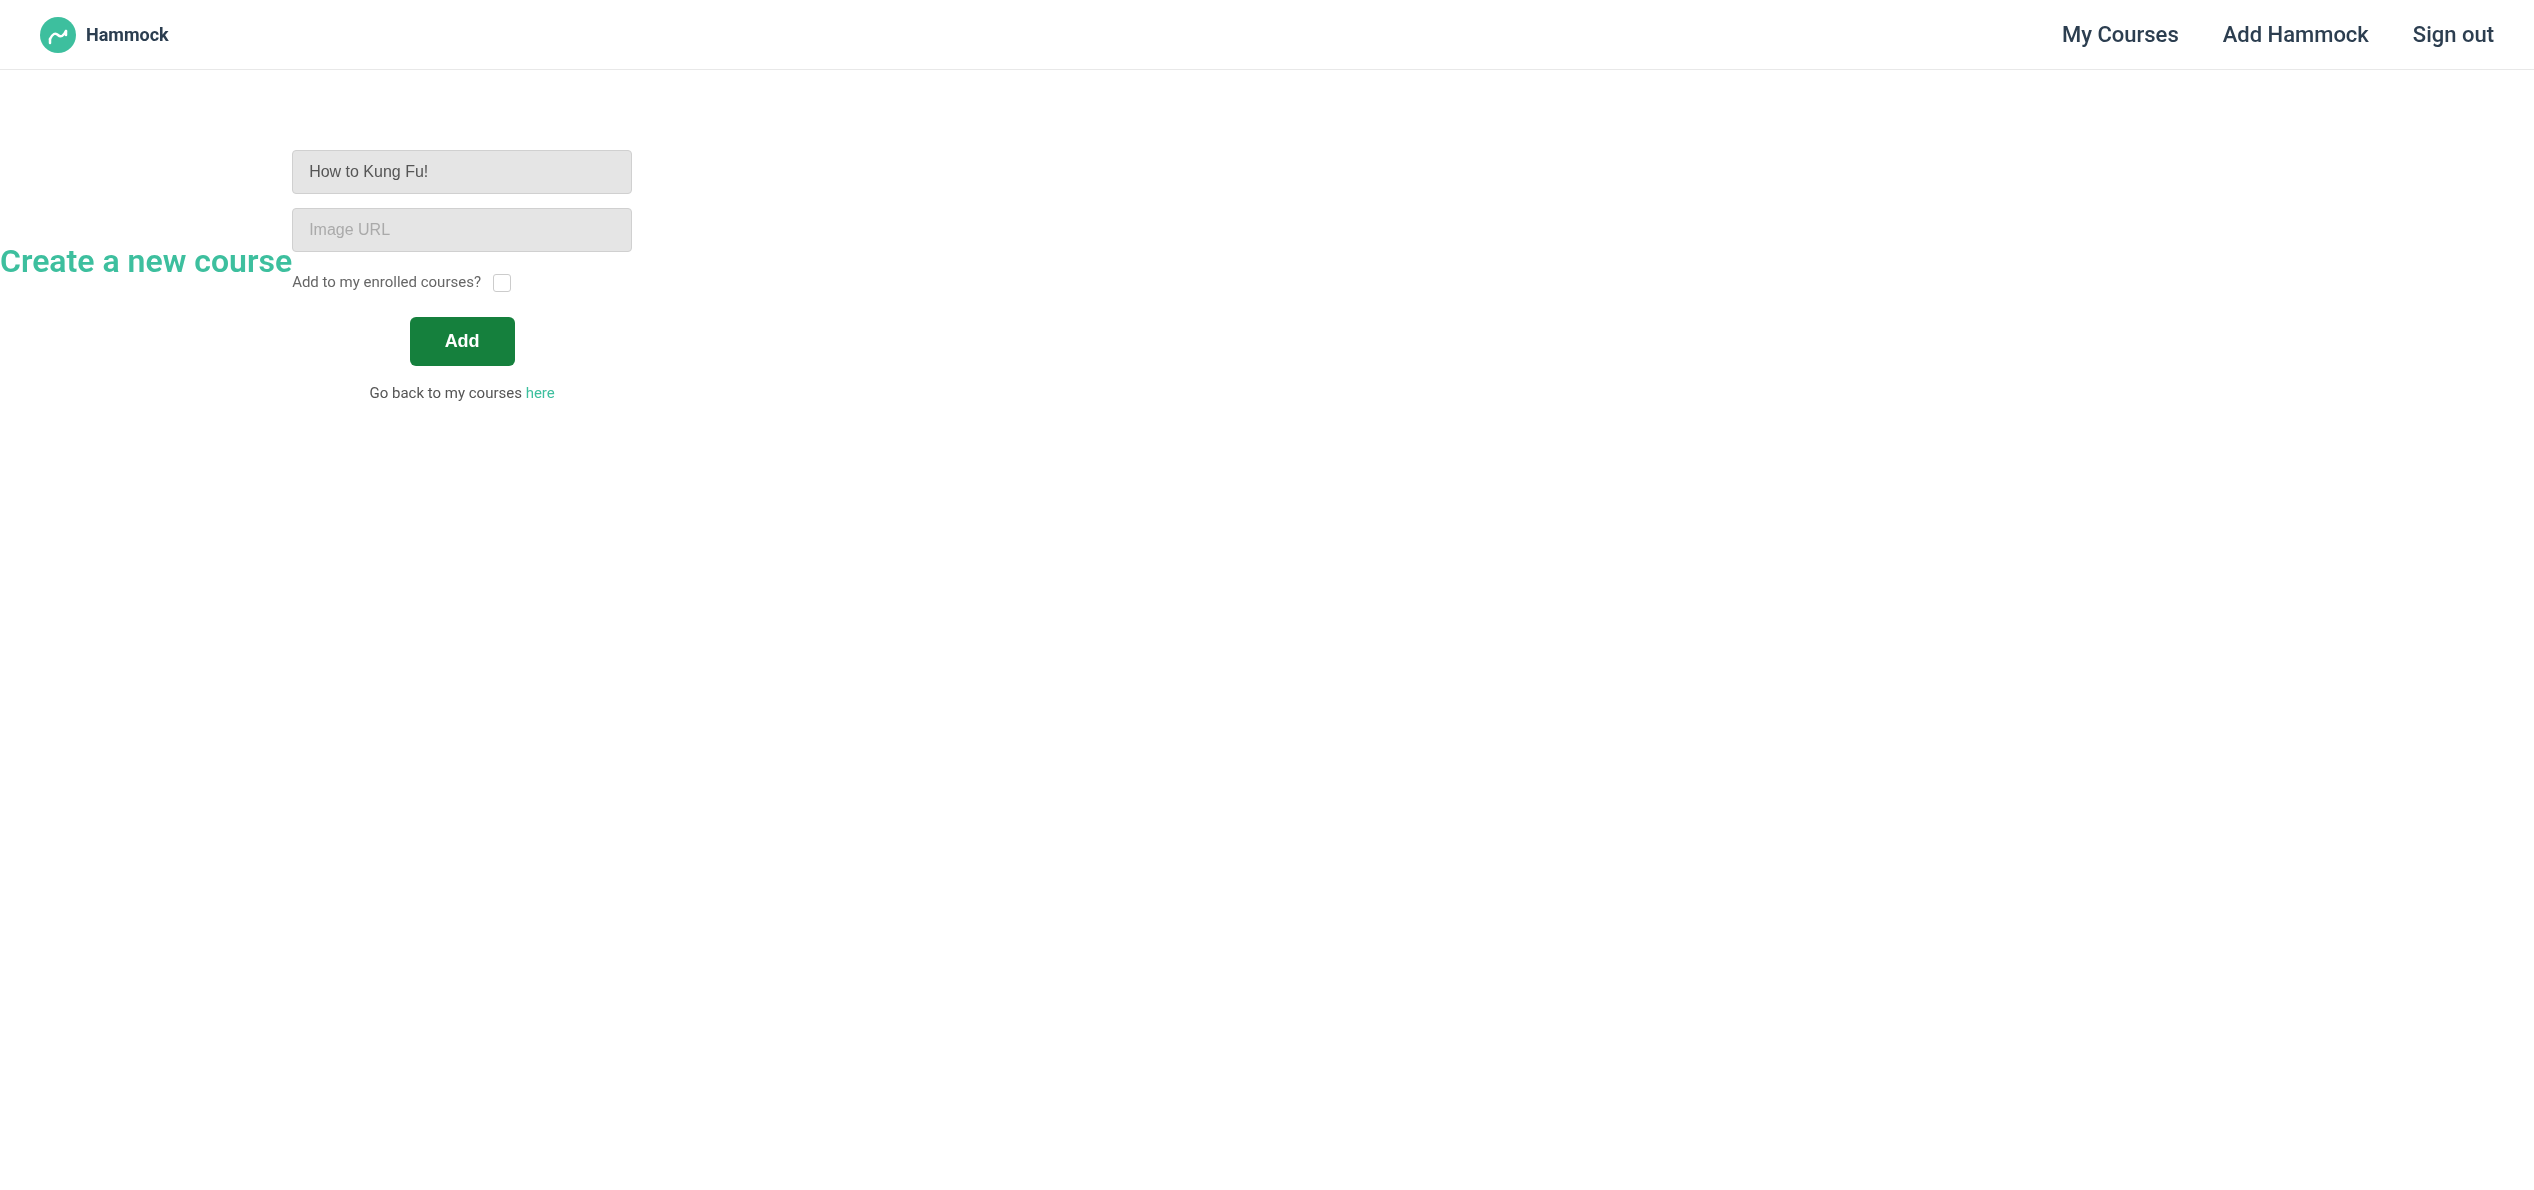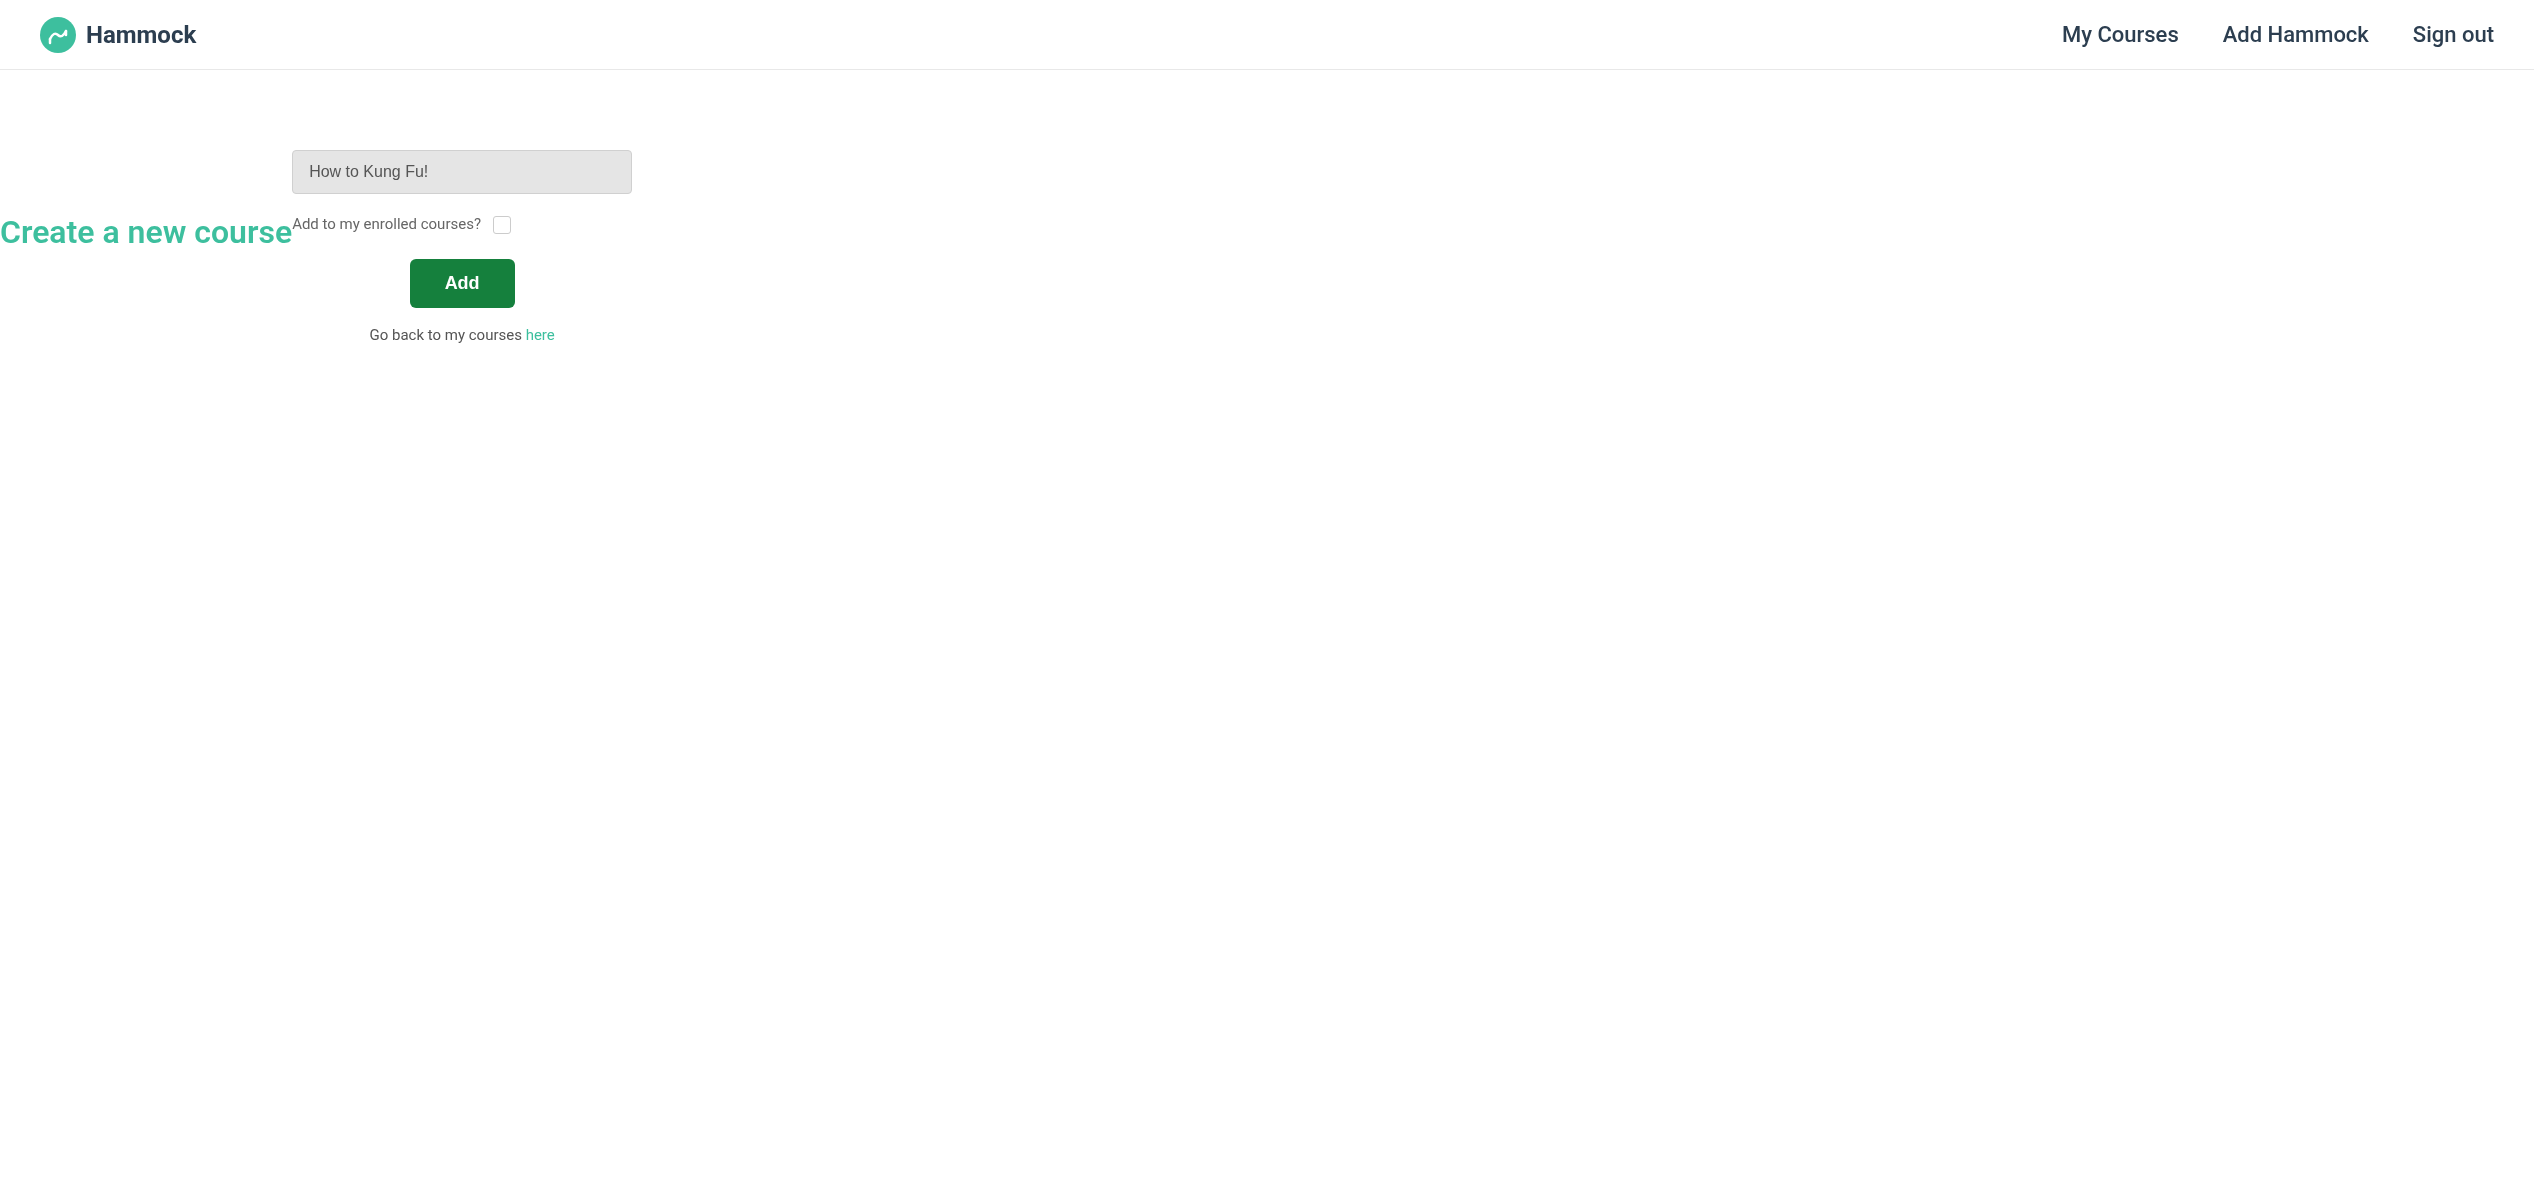--- a/index.html
+++ b/index.html
@@ -32,21 +32,21 @@
       gap: 10px;
       text-decoration: none;
     }
 
     .brand-logo {
       width: 36px;
       height: 36px;
     }
 
     .brand-name {
-      font-size: 24px;
+      font-size: 18px;
       font-weight: 700;
       color: #2c3e50;
     }
 
     .navbar-links {
       display: flex;
       align-items: center;
       gap: 44px;
     }
 
@@ -176,20 +176,21 @@
 </nav>
 
 <main class="main-content">
   <h1 class="page-title">Create a new course</h1>
 
   <div class="form-container">
 
     <input class="form-input" type="text" value="How to Kung Fu!" id="course-name-input" placeholder="Course Name" style="">
 
 
+    <input class="form-input" type="text" id="image-url-input" placeholder="Image URL" style="">
 
     <div class="checkbox-row">
       <span class="checkbox-label">Add to my enrolled courses?</span>
       <input class="checkbox-input" type="checkbox" id="enroll-checkbox" style="">
     </div>
 
     <button class="add-button">Add</button>
 
     <p class="back-link-row">
       <span>Go back to my courses </span><a class="back-link" href="#">here</a>

